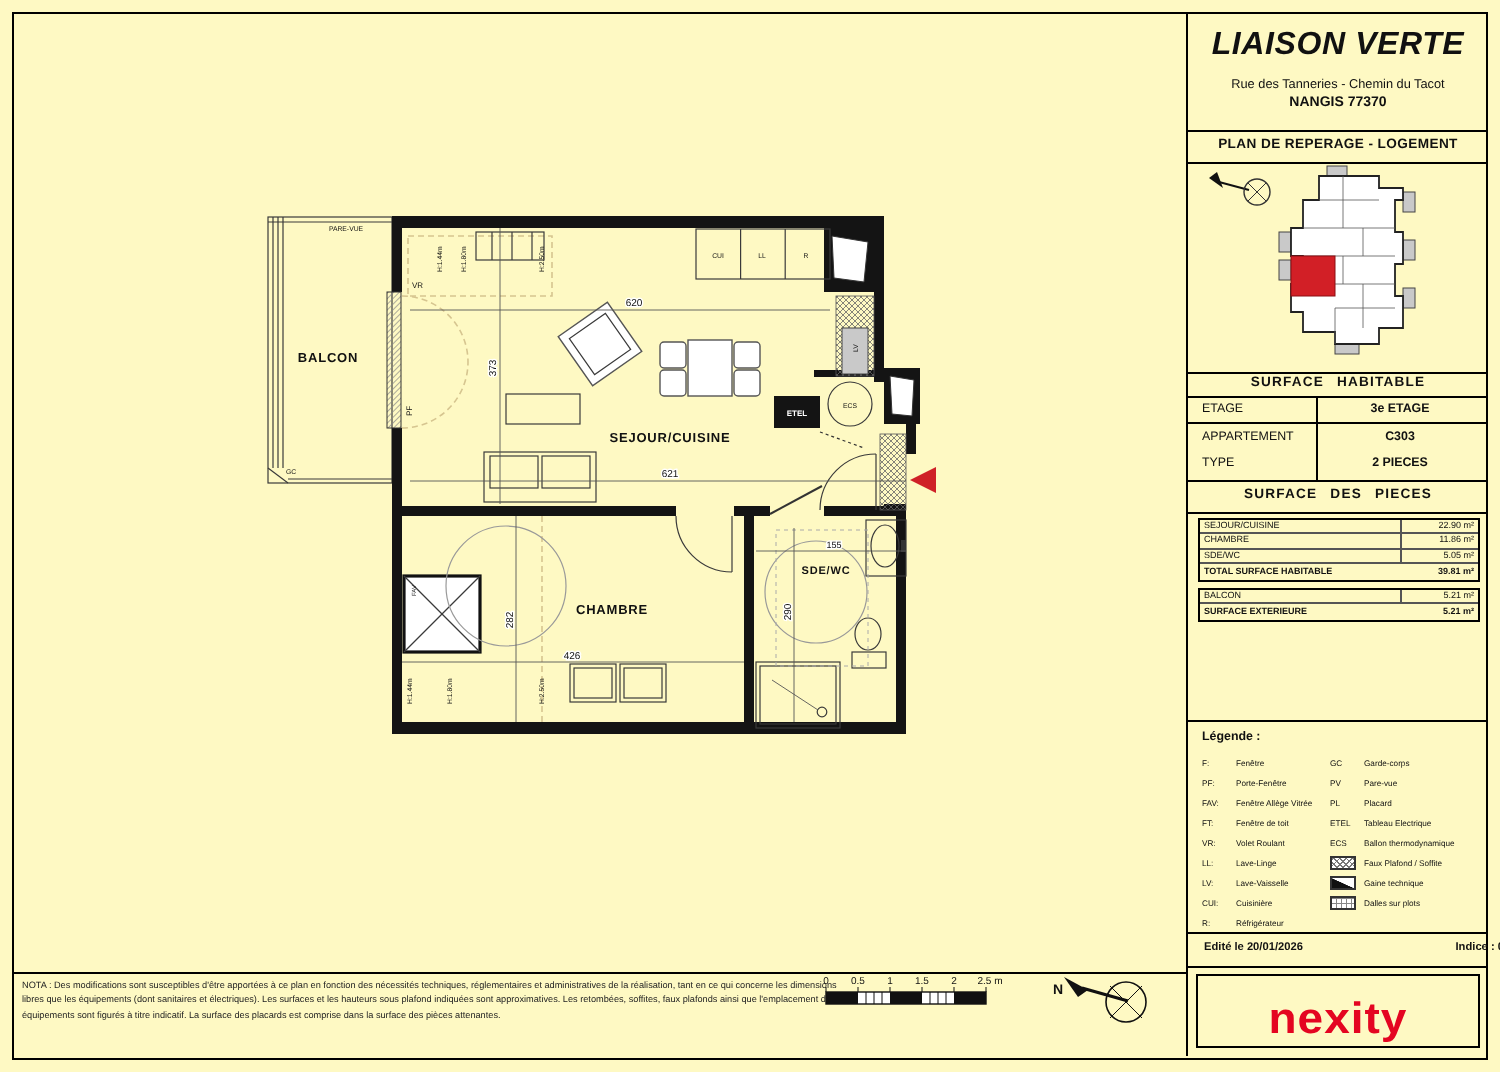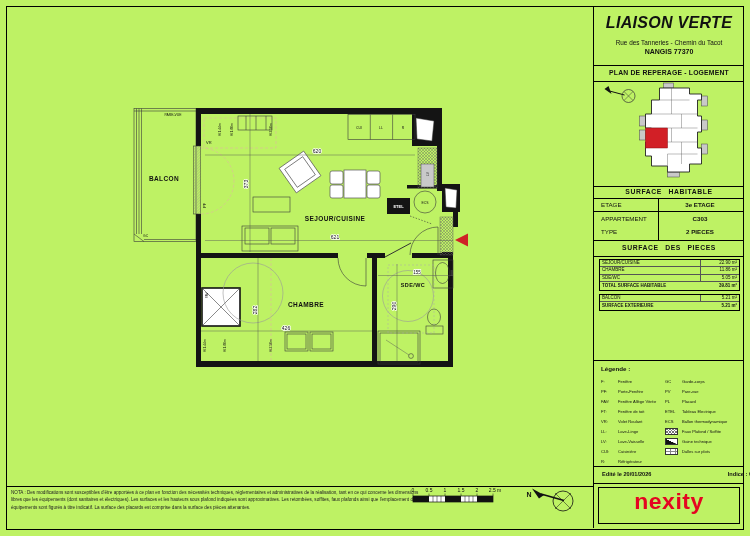--- a/index.html
+++ b/index.html
@@ -1,16 +1,16 @@
 <!DOCTYPE html>
 <html><head>
 <meta charset="utf-8">
 <style>
   html,body{margin:0;padding:0;background:#fff;}
-  .sheet{position:relative;width:750px;height:536px;background:#bef264;overflow:hidden;
+  .sheet{position:relative;width:750px;height:536px;background:#fef9c3;overflow:hidden;
          font-family:"Liberation Sans",sans-serif;color:#111;}
   .abs{position:absolute;}
   .sheet-border{left:6px;top:6px;width:736px;height:522px;border:1.2px solid #000;}
   
   #rightcol{left:593px;top:6px;width:150px;height:522px;border-left:1.2px solid #000;}
   .rc{position:absolute;left:0;width:100%;}
   .hline{position:absolute;left:0;width:100%;border-top:1px solid #000;height:0;}
   .proj-title{font-style:italic;font-weight:900;font-size:16px;text-align:center;letter-spacing:.3px;}
   .addr1{font-size:6.4px;text-align:center;}
   .addr2{font-size:7px;font-weight:bold;text-align:center;}
@@ -32,21 +32,21 @@
   .lg-abbr{width:17px;font-size:4.1px;}
   .lg-lab{font-size:4.1px;white-space:nowrap;}
   .sw{width:13px;height:7px;border:0.5px solid #333;display:inline-block;margin-right:4px;box-sizing:border-box;background:#fff;}
   .sw-hatch{background:repeating-linear-gradient(45deg,rgba(0,0,0,0) 0 1.6px,#777 1.6px 2.2px),
              repeating-linear-gradient(-45deg,rgba(0,0,0,0) 0 1.6px,#777 1.6px 2.2px),#fff;}
   .sw-gaine{background:linear-gradient(to top right,#111 47%,#fff 50%);}
   .sw-dalles{background:repeating-linear-gradient(0deg,rgba(0,0,0,0) 0 2px,#888 2px 2.5px),
              repeating-linear-gradient(90deg,rgba(0,0,0,0) 0 2px,#888 2px 2.5px),#fff;}
   .edit-row{display:flex;justify-content:space-between;padding:0 8px;font-size:5.6px;font-weight:bold;}
   #nexity-box{position:absolute;left:4px;width:140px;border:0.8px solid #000;height:35px;
-              display:flex;align-items:flex-start;justify-content:center;}
+              display:flex;align-items:flex-end;justify-content:center;}
   .nexity{font-weight:800;font-size:23px;letter-spacing:.5px;transform:scaleY(.95);}
   
   #nota{left:11px;top:489px;width:560px;font-size:4.6px;line-height:1.6;color:#222;}
   #nota div{white-space:nowrap;}
   
   svg{display:block;}
   .w{fill:#141414;}
   .tl{fill:none;stroke:#3a3a3a;stroke-width:0.6;}
   .fur{fill:#fff;stroke:#555;stroke-width:0.7;}
   .diml{stroke:#555;stroke-width:0.45;fill:none;}

